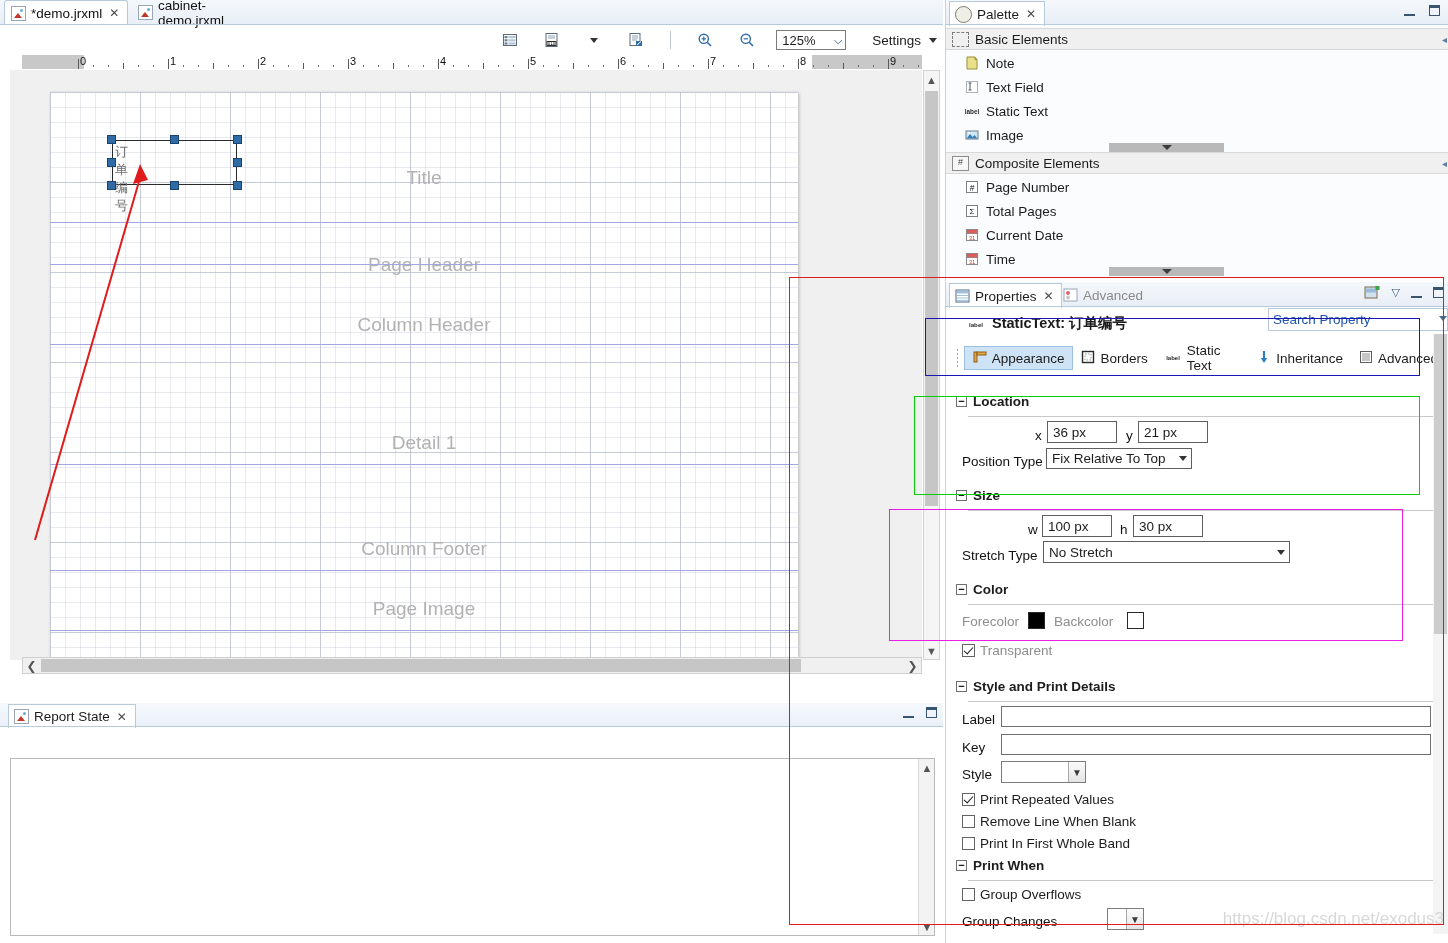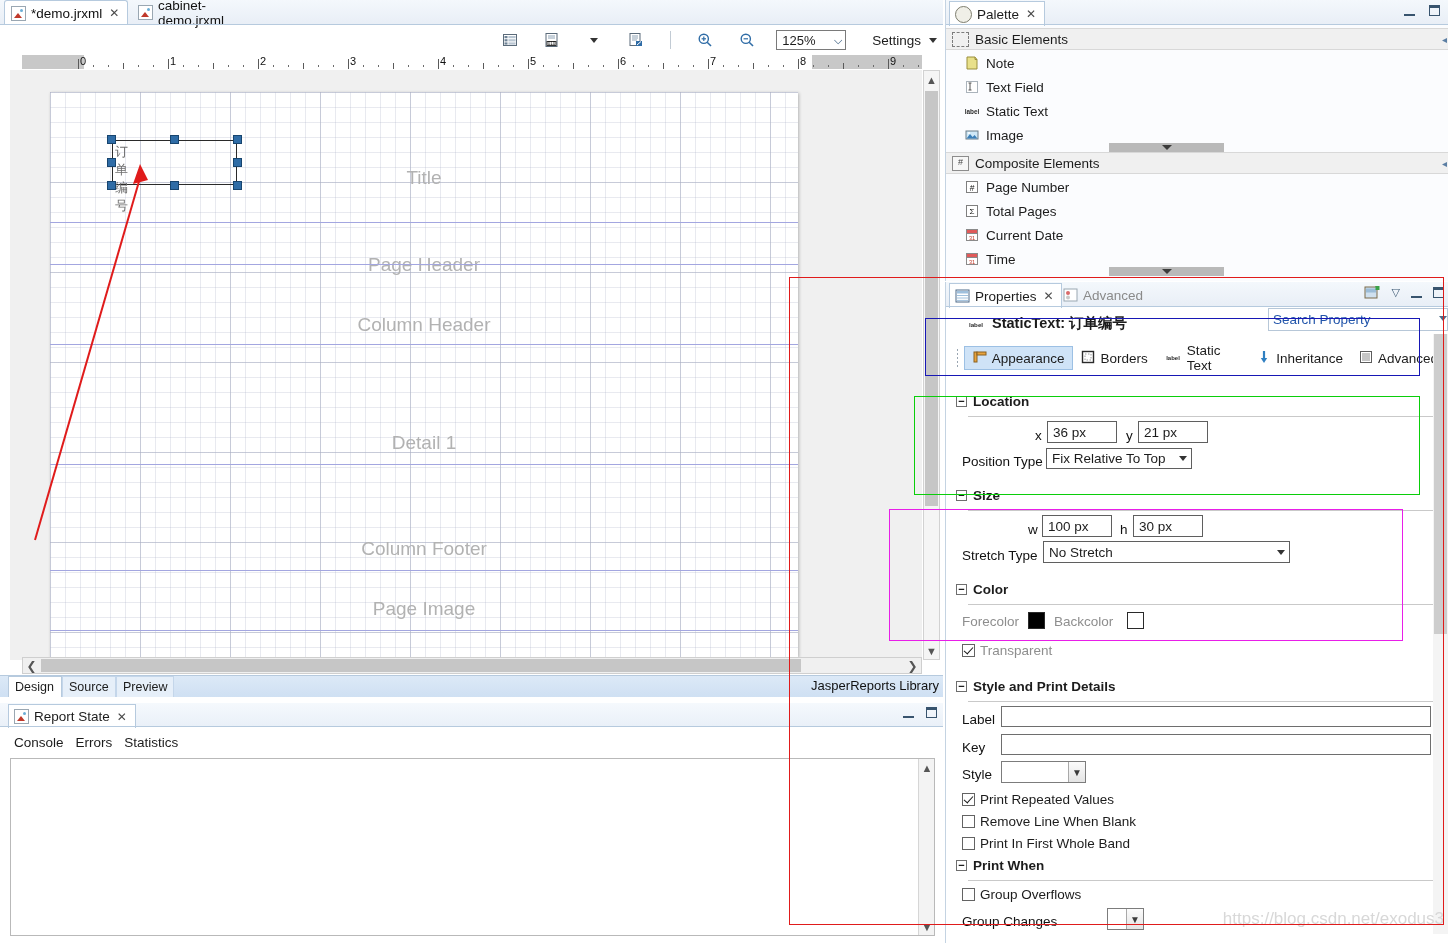--- a/index.html
+++ b/index.html
@@ -444,56 +444,39 @@
       <div class="sbtnv" style="top:0;">▲</div>
       <div class="thumb"></div>
       <div class="sbtnv" style="bottom:0;">▼</div>
     </div>
     <div id="hscroll">
       <div class="sbtn" style="left:0;">❮</div>
       <div class="thumb"></div>
       <div class="sbtn" style="right:0;">❯</div>
     </div>
 
-    <div id="dsptabs">
-      <div class="dtab active" style="left:8px;width:54px;">
-          <span>Design</span>
-        </div>
-      <div class="dtab inact" style="left:62px;width:54px;">
-          <span>Source</span>
-        </div>
-      <div class="dtab inact" style="left:116px;width:58px;">
-          <span>Preview</span>
-        </div>
-      <div id="jrlib">JasperReports Library</div>
-    </div>
 
     <svg id="arrowsvg">
       <line x1="35" y1="540" x2="140" y2="178" stroke="#e01b1b" stroke-width="2"></line>
       <polygon points="140,164 133,184 148,180" fill="#e01b1b"></polygon>
     </svg>
   </div>
 
   <div id="reportstate">
     <div id="rsheader">
       <div id="rstab">
         <span class="ico docicon"></span>
         <span>Report State</span>
         <span class="closex">✕</span>
       </div>
       <div id="rswin">
         <span class="wmin"></span>
         <span class="wmax"></span>
       </div>
       <div class="underline"></div>
-    </div>
-    <div id="rstabs2">
-      <span>Console</span>
-      <span>Errors</span>
-      <span>Statistics</span>
     </div>
     <div id="rsconsole">
       <div id="rsvscroll">
         <div class="sbtnv" style="top:0;width:16px;">▲</div>
         <div class="sbtnv" style="bottom:0;width:16px;">▼</div>
       </div>
     </div>
 
   </div>
 

